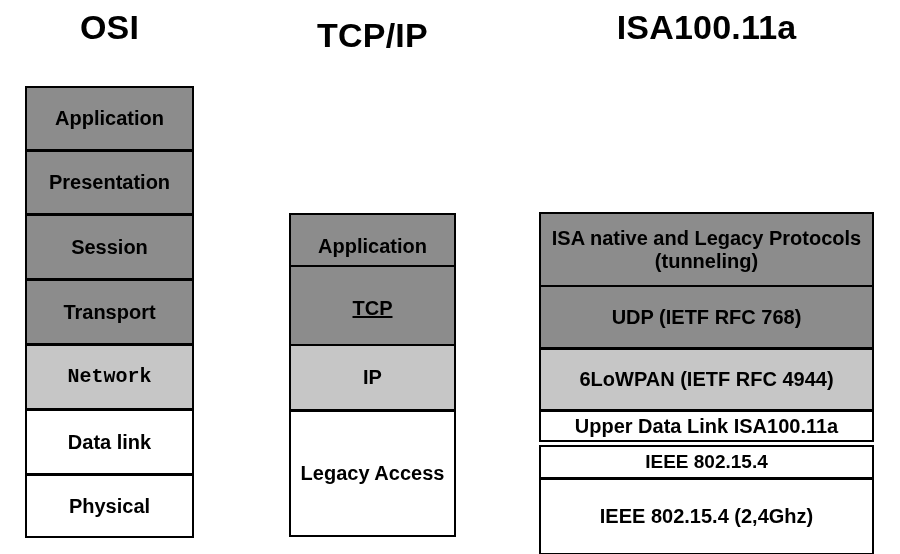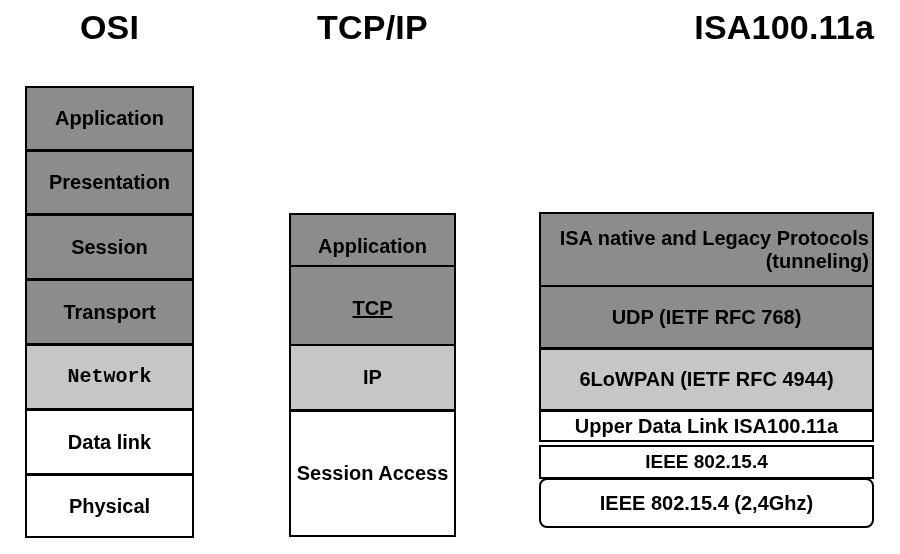--- a/index.html
+++ b/index.html
@@ -67,32 +67,32 @@
   #col-osi .r6 { top: 388px; height: 64px; }
   #title-osi { left: 25px; top: 10px; width: 169px; }
 
   
   #col-tcpip { left: 289px; top: 213px; width: 167px; height: 324px; }
   #col-tcpip .layer-box { left: 0; width: 167px; font-size: 20px; }
   #col-tcpip .r0 { top: 0px;   height: 67px; }
   #col-tcpip .r1 { top: 52px;  height: 86px; text-decoration: underline; }
   #col-tcpip .r2 { top: 131px; height: 67px; }
   #col-tcpip .r3 { top: 197px; height: 127px; }
-  #title-tcpip { left: 289px; top: 10px; width: 167px; }
+  #title-tcpip { left: 289px; top: 18px; width: 167px; }
 
   
   #col-isa { left: 539px; top: 212px; width: 335px; height: 325px; }
-  #col-isa .layer-box { left: 0; width: 335px; text-align: right; }
+  #col-isa .layer-box { left: 0; width: 335px; }
   #col-isa .r0 { top: 0px;   height: 75px; font-size: 20px; }
   #col-isa .r1 { top: 73px;  height: 64px; font-size: 20px; }
   #col-isa .r2 { top: 136px; height: 63px; font-size: 20px; }
   #col-isa .r3 { top: 198px; height: 32px; font-size: 20px; }
   #col-isa .r4 { top: 233px; height: 34px; font-size: 19px; }
-  #col-isa .r5 { top: 266px; height: 50px; font-size: 20px; border-radius: 8px; }
-  #title-isa { left: 539px; top: 10px; width: 335px; text-align: right; }
+  #col-isa .r5 { top: 266px; height: 77px; font-size: 20px; }
+  #title-isa { left: 539px; top: 10px; width: 335px; }
 </style>
 </head>
 <body>
 
 <div class="stack-diagram">
 
   <div class="column-title" id="title-osi">OSI</div>
 
   <div class="column" id="col-osi">
     <div class="layer-box r0 fill-dark">Application</div>
@@ -103,21 +103,21 @@
     <div class="layer-box r5 fill-white">Data link</div>
     <div class="layer-box r6 fill-white">Physical</div>
   </div>
 
   <div class="column-title" id="title-tcpip">TCP/IP</div>
 
   <div class="column" id="col-tcpip">
     <div class="layer-box r0 fill-dark">Application</div>
     <div class="layer-box r1 fill-dark">TCP</div>
     <div class="layer-box r2 fill-light">IP</div>
-    <div class="layer-box r3 fill-white">Session Access</div>
+    <div class="layer-box r3 fill-white">Legacy Access</div>
   </div>
 
   <div class="column-title" id="title-isa">ISA100.11a</div>
 
   <div class="column" id="col-isa">
     <div class="layer-box r0 fill-dark">ISA native and Legacy Protocols (tunneling)</div>
     <div class="layer-box r1 fill-dark">UDP (IETF RFC 768)</div>
     <div class="layer-box r2 fill-light">6LoWPAN (IETF RFC 4944)</div>
     <div class="layer-box r3 fill-white">Upper Data Link ISA100.11a</div>
     <div class="layer-box r4 fill-white">IEEE 802.15.4</div>

